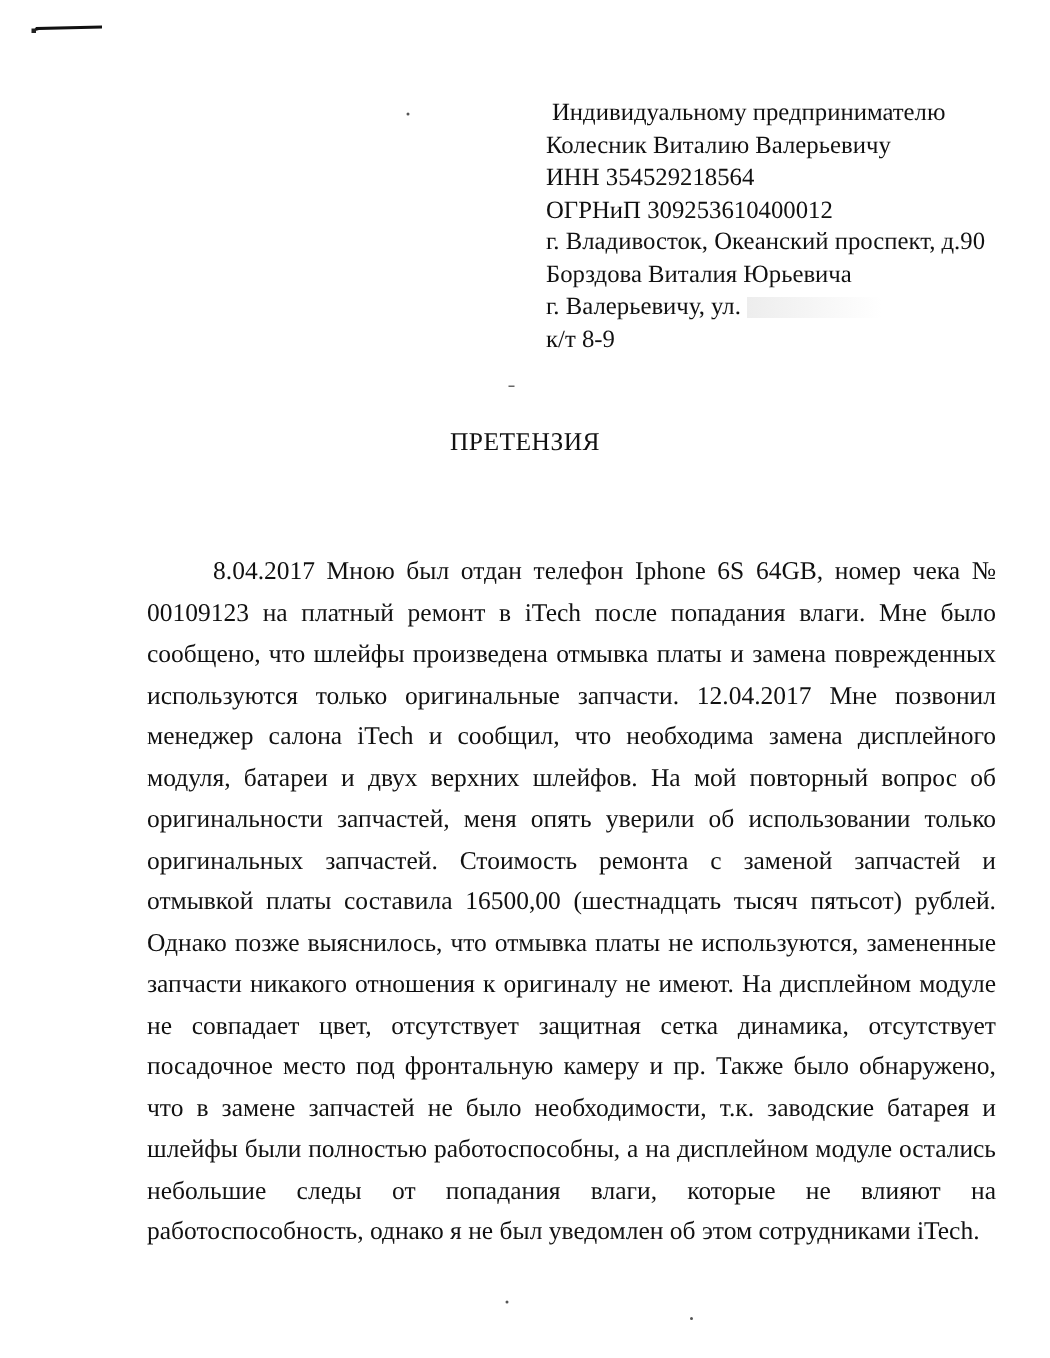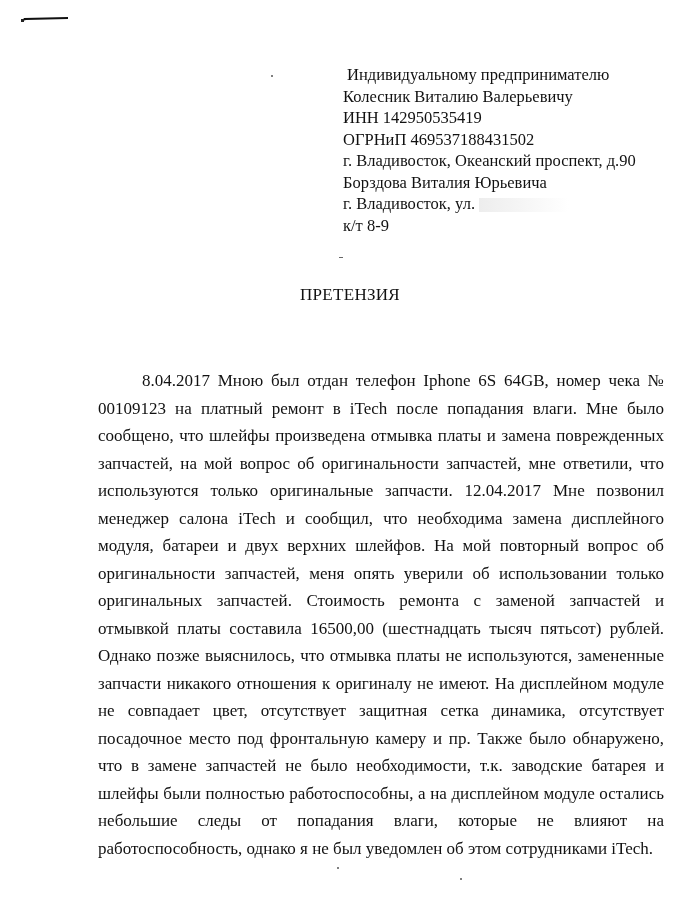--- a/index.html
+++ b/index.html
@@ -1,21 +1,21 @@
 <!DOCTYPE html>
 <html><head>
   <meta charset="utf-8">
   <style>
     html, body { margin: 0; padding: 0; background: #ffffff; }
     body { width: 700px; height: 905px; position: relative; overflow: hidden;
            font-family: "Liberation Serif", "DejaVu Serif", serif; color: #111; }
     .page { position: absolute; left: 0; top: 0; width: 700px; height: 905px; background: #fff; }
     .staple { position: absolute; left: 20px; top: 16px; width: 50px; height: 6px; }
     .addressee { position: absolute; left: 343px; top: 64px; font-size: 16.5px; line-height: 21.5px; }
-    .addressee .line { white-space: nowrap; }
+    .addressee .line { white-space: nowrap; margin-left: 21px; }
     .addressee .line.first { padding-left: 4px; }
     .addressee .bold { font-weight: bold; }
     .redact { display: inline-block; width: 90px; height: 14px; background: linear-gradient(90deg, rgba(235,235,235,0.9), rgba(255,255,255,0)); vertical-align: middle; }
     .title { position: absolute; left: 0; width: 700px; top: 285px; text-align: center; font-weight: normal; font-size: 17px; letter-spacing: 0.3px; }
     .dash { position: absolute; left: 339px; top: 257px; width: 4px; height: 1px; background: #666; }
     .body-text { position: absolute; left: 98px; top: 367px; width: 566px; font-size: 17px; line-height: 27.5px; text-align: justify; }
     .body-text .ln { display: block; text-align: justify; text-align-last: justify; white-space: nowrap; height: 27.5px; }
     .body-text .ln.indent { padding-left: 44px; }
     .body-text .ln.last { text-align-last: left; }
     .speck { position: absolute; width: 2px; height: 2px; background: #555; border-radius: 1px; }
@@ -26,37 +26,36 @@
 <div class="page">
 
   <svg class="staple" viewBox="0 0 50 6">
     <path d="M2 5 L4 2 L48 1 L48 3 L6 4 Z" fill="#111"></path>
     <rect x="1" y="3" width="3" height="3" fill="#222"></rect>
   </svg>
 
   <div class="addressee">
     <div class="line first">Индивидуальному предпринимателю</div>
     <div class="line">Колесник Виталию Валерьевичу</div>
-    <div class="line">ИНН 142950535419</div>
-    <div class="line">ОГРНиП 469537188431502</div>
+    <div class="line">ИНН 354529218564</div>
+    <div class="line">ОГРНиП 309253610400012</div>
     <div class="line">г. Владивосток, Океанский проспект, д.90</div>
     <div class="line">Борздова Виталия Юрьевича</div>
-    <div class="line"><span>г. Владивосток, ул.</span> <span class="redact"></span></div>
+    <div class="line"><span>г. Валерьевичу, ул.</span> <span class="redact"></span></div>
     <div class="line"><span>к/т 8-9</span></div>
   </div>
 
   <div class="dash"></div>
 
   <div class="title">ПРЕТЕНЗИЯ</div>
 
   <div class="body-text">
     <span class="ln indent">8.04.2017 Мною был отдан телефон Iphone 6S 64GB, номер чека №</span>
     <span class="ln">00109123 на платный ремонт в iTech после попадания влаги. Мне было</span>
     <span class="ln">сообщено, что шлейфы произведена отмывка платы и замена поврежденных</span>
-    <span class="ln">запчастей, на мой вопрос об оригинальности запчастей, мне ответили, что</span>
     <span class="ln">используются только оригинальные запчасти. 12.04.2017 Мне позвонил</span>
     <span class="ln">менеджер салона iTech и сообщил, что необходима замена дисплейного</span>
     <span class="ln">модуля, батареи и двух верхних шлейфов. На мой повторный вопрос об</span>
     <span class="ln">оригинальности запчастей, меня опять уверили об использовании только</span>
     <span class="ln">оригинальных запчастей. Стоимость ремонта с заменой запчастей и</span>
     <span class="ln">отмывкой платы составила 16500,00 (шестнадцать тысяч пятьсот) рублей.</span>
     <span class="ln">Однако позже выяснилось, что отмывка платы не используются, замененные</span>
     <span class="ln">запчасти никакого отношения к оригиналу не имеют. На дисплейном модуле</span>
     <span class="ln">не совпадает цвет, отсутствует защитная сетка динамика, отсутствует</span>
     <span class="ln">посадочное место под фронтальную камеру и пр. Также было обнаружено,</span>

